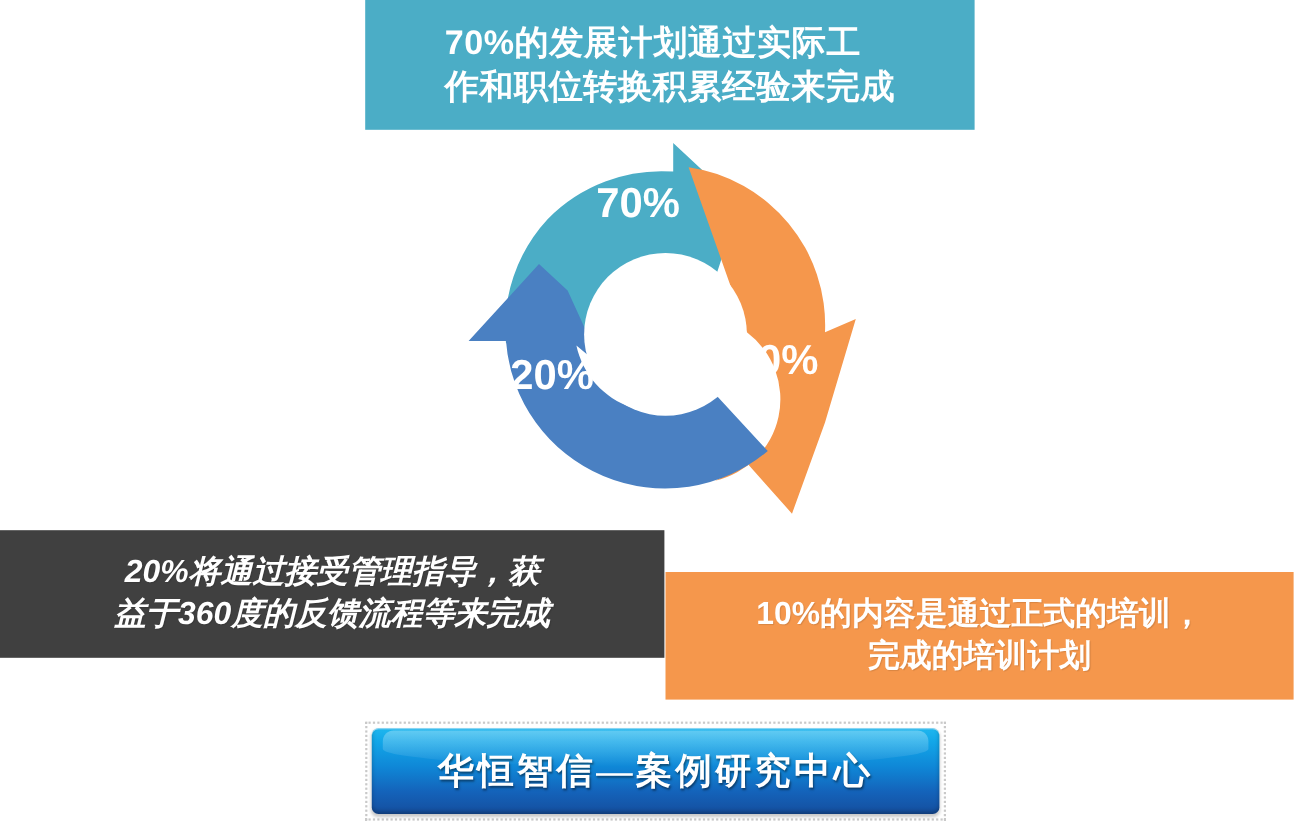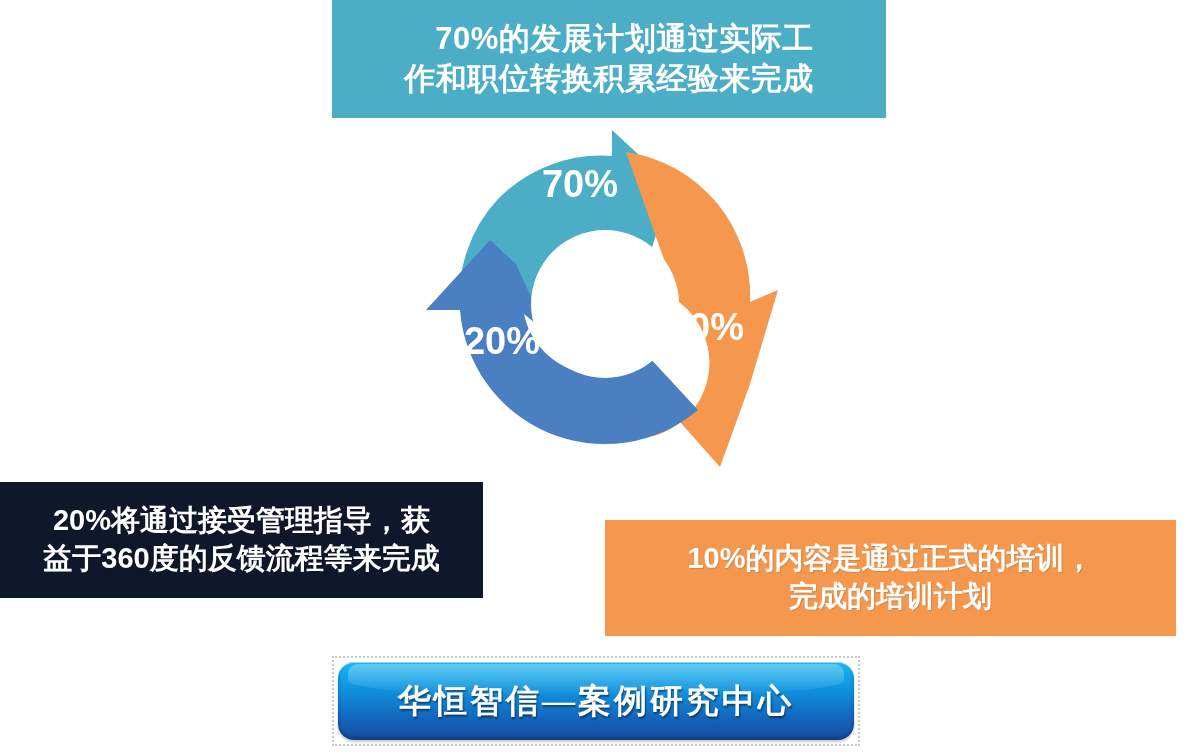--- a/index.html
+++ b/index.html
@@ -27,21 +27,21 @@
     align-items: center;
     justify-content: center;
     box-sizing: border-box;
     padding: 0 8px;
   }
   .top-banner .caption {
     color: #ffffff;
     font-size: 31px;
     font-weight: bold;
     line-height: 1.28;
-    text-align: right;
+    text-align: left;
     letter-spacing: 0.5px;
     white-space: pre-line;
   }
 
   
   .cycle-wrap {
     position: absolute;
     left: 398px;
     top: 122px;
     width: 420px;
@@ -77,22 +77,23 @@
     color: #ffffff;
     font-size: 29px;
     font-weight: bold;
     line-height: 1.3;
     text-align: center;
     white-space: pre-line;
     text-shadow: 1px 1px 1px rgba(0,0,0,0.12);
   }
   .cap-blue {
     left: 0px;
-    width: 483px;
-    background: #0f172a;
+    width: 604px;
+    background: #404040;
+    font-style: italic;
   }
   .cap-orange {
     left: 605px;
     width: 571px;
     background: #F5974C;
     margin-top: 38px;
   }
 
   
   .plaque-outer {
@@ -102,21 +103,21 @@
     width: 528px;
     height: 90px;
     box-sizing: border-box;
     border: 2px dotted #c9c9c9;
     padding: 4px;
   }
   .plaque {
     position: relative;
     width: 100%;
     height: 100%;
-    border-radius: 16px;
+    border-radius: 6px;
     background:
       linear-gradient(180deg,
         #1fb7ef 0%,
         #12a6e8 16%,
         #0f86d6 46%,
         #1463ba 74%,
         #154e9e 100%);
     box-shadow:
       inset 0 1px 0 rgba(255,255,255,0.55),
       inset 0 -2px 4px rgba(0,0,0,0.28),

